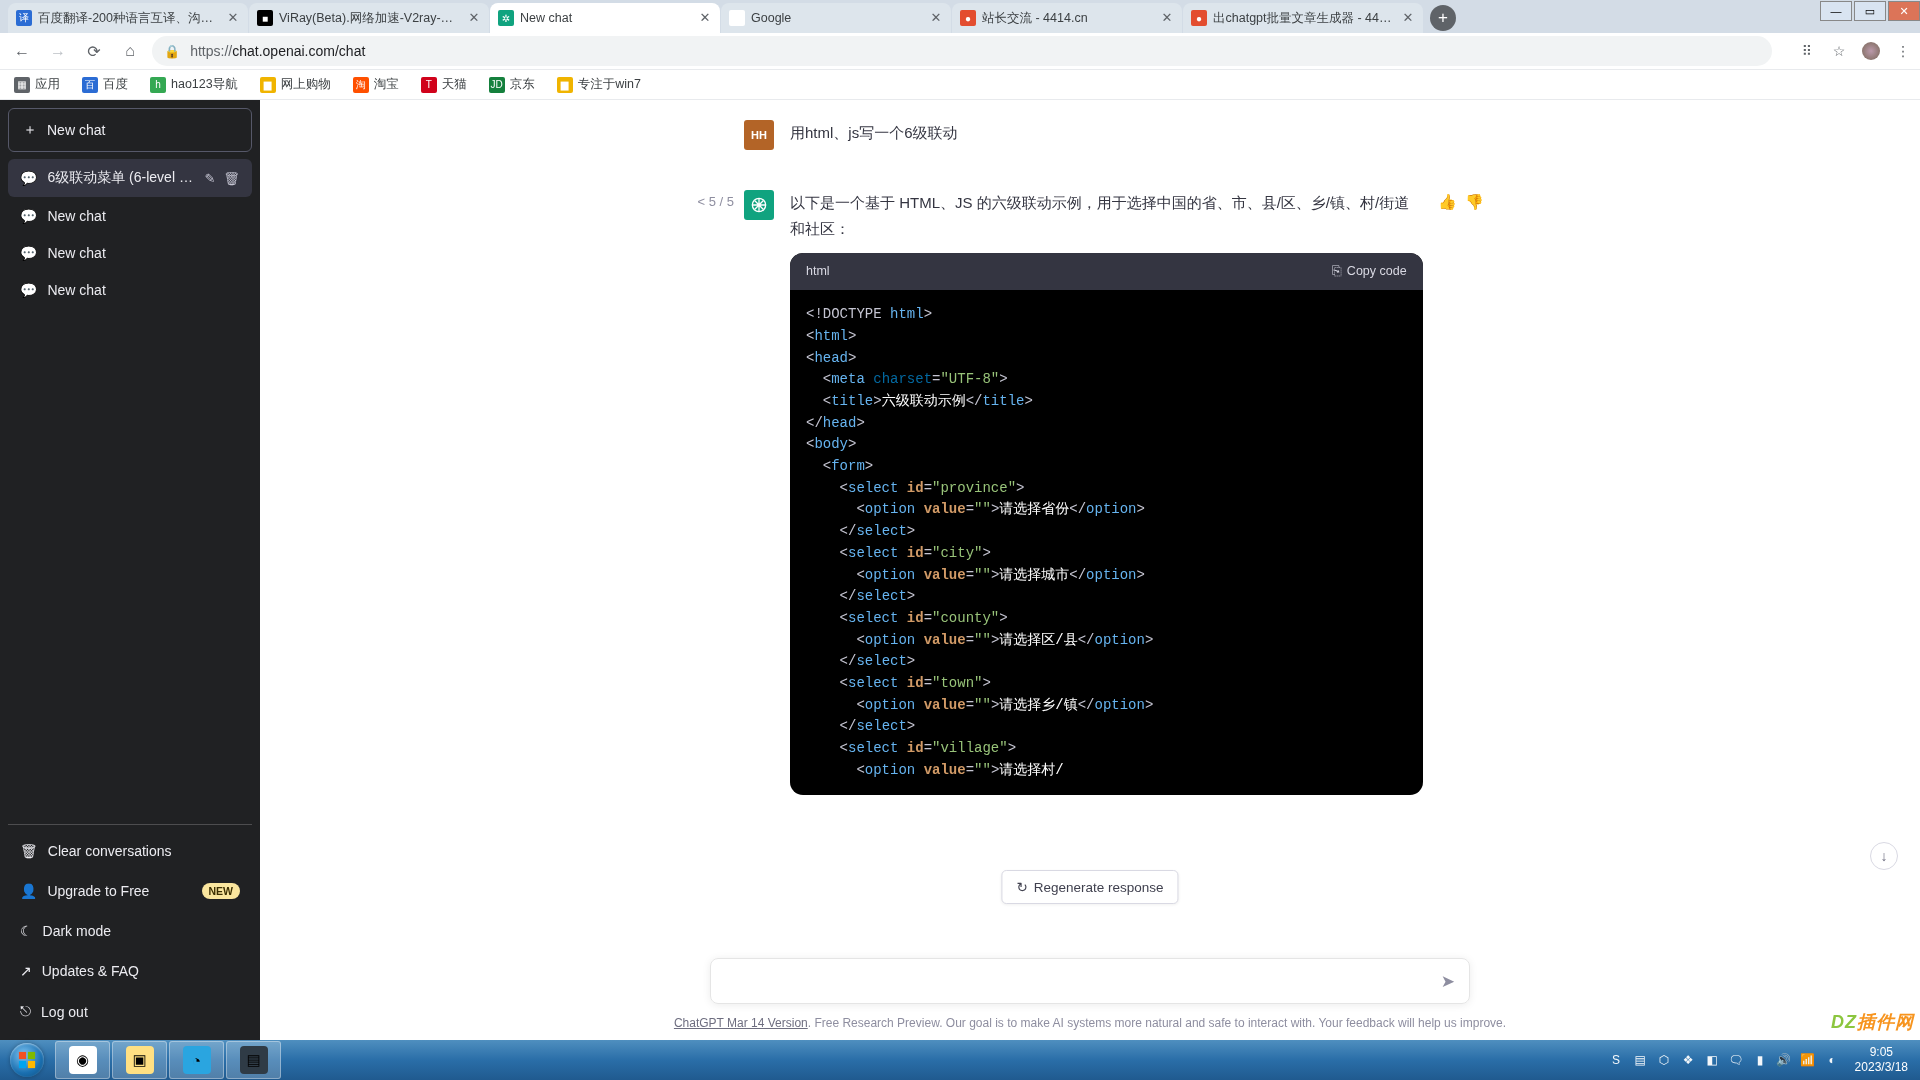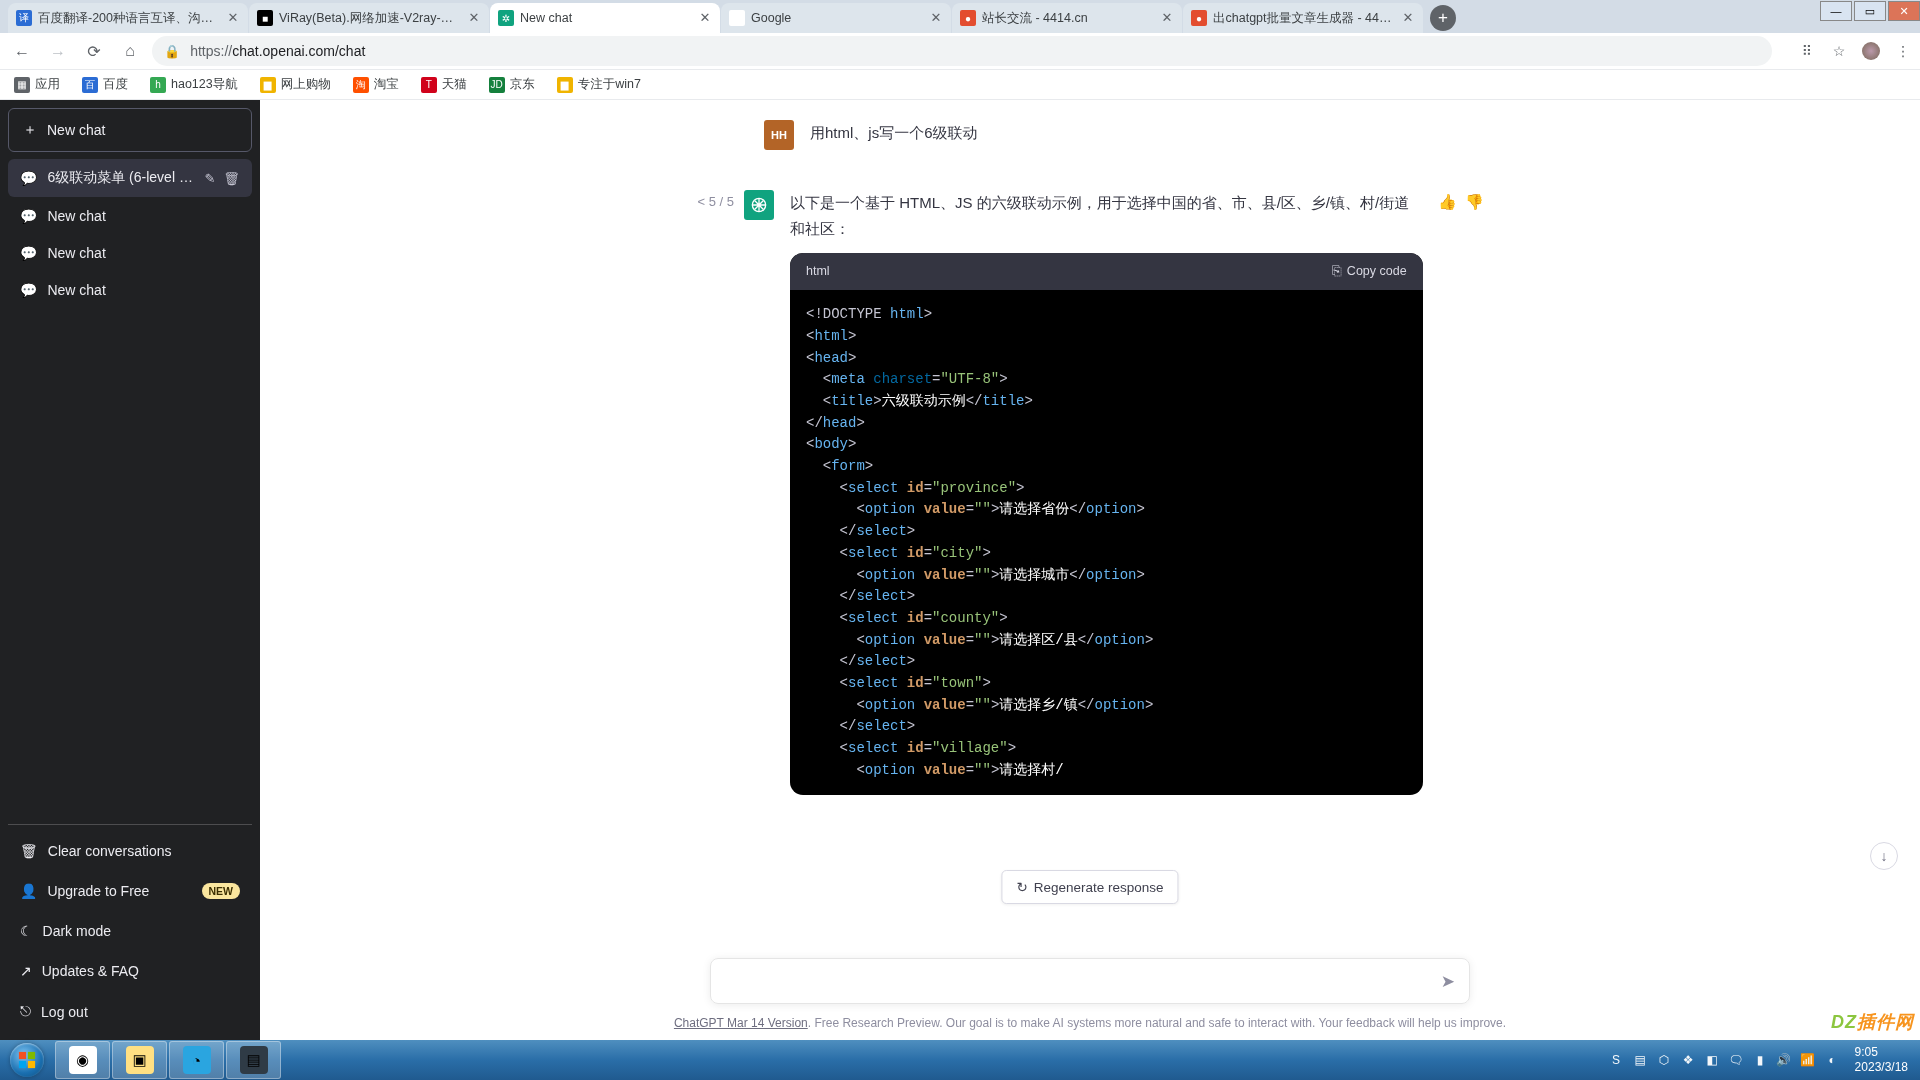--- a/index.html
+++ b/index.html
@@ -49,21 +49,21 @@
   .side-foot .sitem { padding: 12px 12px; display: flex; align-items: center; gap: 10px; cursor: pointer; border-radius: 6px; }
   .badge-new { background: #fae69e; color: #3b2e00; font-size: 10.5px; font-weight: 600; padding: 2px 7px; border-radius: 10px; margin-left: auto; }
   
   .main { flex: 1; background: #ffffff; position: relative; display: flex; flex-direction: column; }
   .chat-scroll { flex: 1; overflow: hidden; }
   .msg-row { display: flex; padding: 20px 0; }
   .msg-row .gutter-left { flex: 1; }
   .msg-row .content-col { width: 740px; display: flex; gap: 16px; }
   .msg-row .gutter-right { flex: 1; }
   .avatar { width: 30px; height: 30px; border-radius: 3px; flex-shrink: 0; display: flex; align-items: center; justify-content: center; font-size: 11px; font-weight: 600; color: #fff; }
-  .avatar.user { background: #b36427; margin-left: 20px; }
+  .avatar.user { background: #b36427; }
   .avatar.bot { background: #10a37f; }
   .msg-body { flex: 1; font-size: 15px; color: #343541; line-height: 1.7; }
   .gutter-ind { width: 48px; text-align: right; font-size: 13px; color: #8e8ea0; align-self: flex-start; padding-top: 4px; padding-right: 10px;}
   .msg-actions { display: flex; gap: 8px; color: #acacbe; font-size: 15px; align-self: flex-start; padding-top: 3px;}
   .code-block { background: #000000; border-radius: 13px; margin-top: 12px; overflow: hidden; }
   .code-header { background: #343541; color: #d9d9e3; font-size: 12.5px; padding: 8px 16px; display: flex; justify-content: space-between; align-items:center;}
   .copy-code { cursor: pointer; display: flex; gap: 5px; align-items: center; }
   .code-body { padding: 14px 16px; font-family: Consolas, "Courier New", monospace; font-size: 14px; line-height: 1.55; color: #ffffff; white-space: pre; overflow: hidden; }
   .tok-name { color: #66b4f0; }
   .tok-attr { color: #0369a1; }
@@ -83,21 +83,21 @@
   .watermark .part2 { color: #f7941e; }
   
   .taskbar { position: absolute; left: 0; bottom: 0; width: 1920px; height: 40px; background: linear-gradient(180deg, #4f8fbf 0%, #2a6ea8 50%, #205a8f 100%); display: flex; align-items: center; }
   .start-orb { width: 54px; height: 40px; display: flex; align-items: center; justify-content: center; cursor: pointer; }
   .orb-circle { width: 34px; height: 34px; border-radius: 50%; background: radial-gradient(circle at 40% 35%, #7cc3f2, #1a6fb0 60%, #0d4d7e); box-shadow: inset 0 1px 2px rgba(255,255,255,.5), 0 0 4px rgba(0,0,0,.3); display:flex; align-items:center; justify-content:center; }
   .task-item { width: 55px; height: 38px; margin: 1px 1px; border-radius: 3px; display: flex; align-items: center; justify-content: center; cursor: pointer; }
   .task-item.active { background: rgba(255,255,255,.22); box-shadow: inset 0 0 0 1px rgba(255,255,255,.35); }
   .task-ic { width: 28px; height: 28px; border-radius: 4px; display:flex; align-items:center; justify-content:center; font-size:15px;}
   .tray { margin-left: auto; display: flex; align-items: center; height: 100%; padding-right: 6px; gap: 8px; color: #fff; font-size: 12px; }
   .tray-ic { width: 17px; height: 17px; opacity: .95; display:flex; align-items:center; justify-content:center;}
-  .clock { text-align: left; line-height: 1.25; padding: 0 6px; cursor: pointer; }
+  .clock { text-align: center; line-height: 1.25; padding: 0 6px; cursor: pointer; }
   .u-icon { font-family: "Segoe UI Symbol", sans-serif; }
   
 </style>
 </head>
 <body>
 
 <div class="desktop" id="desktop" style="transform: scale(1);">
 
   <div class="chrome-window">
 

